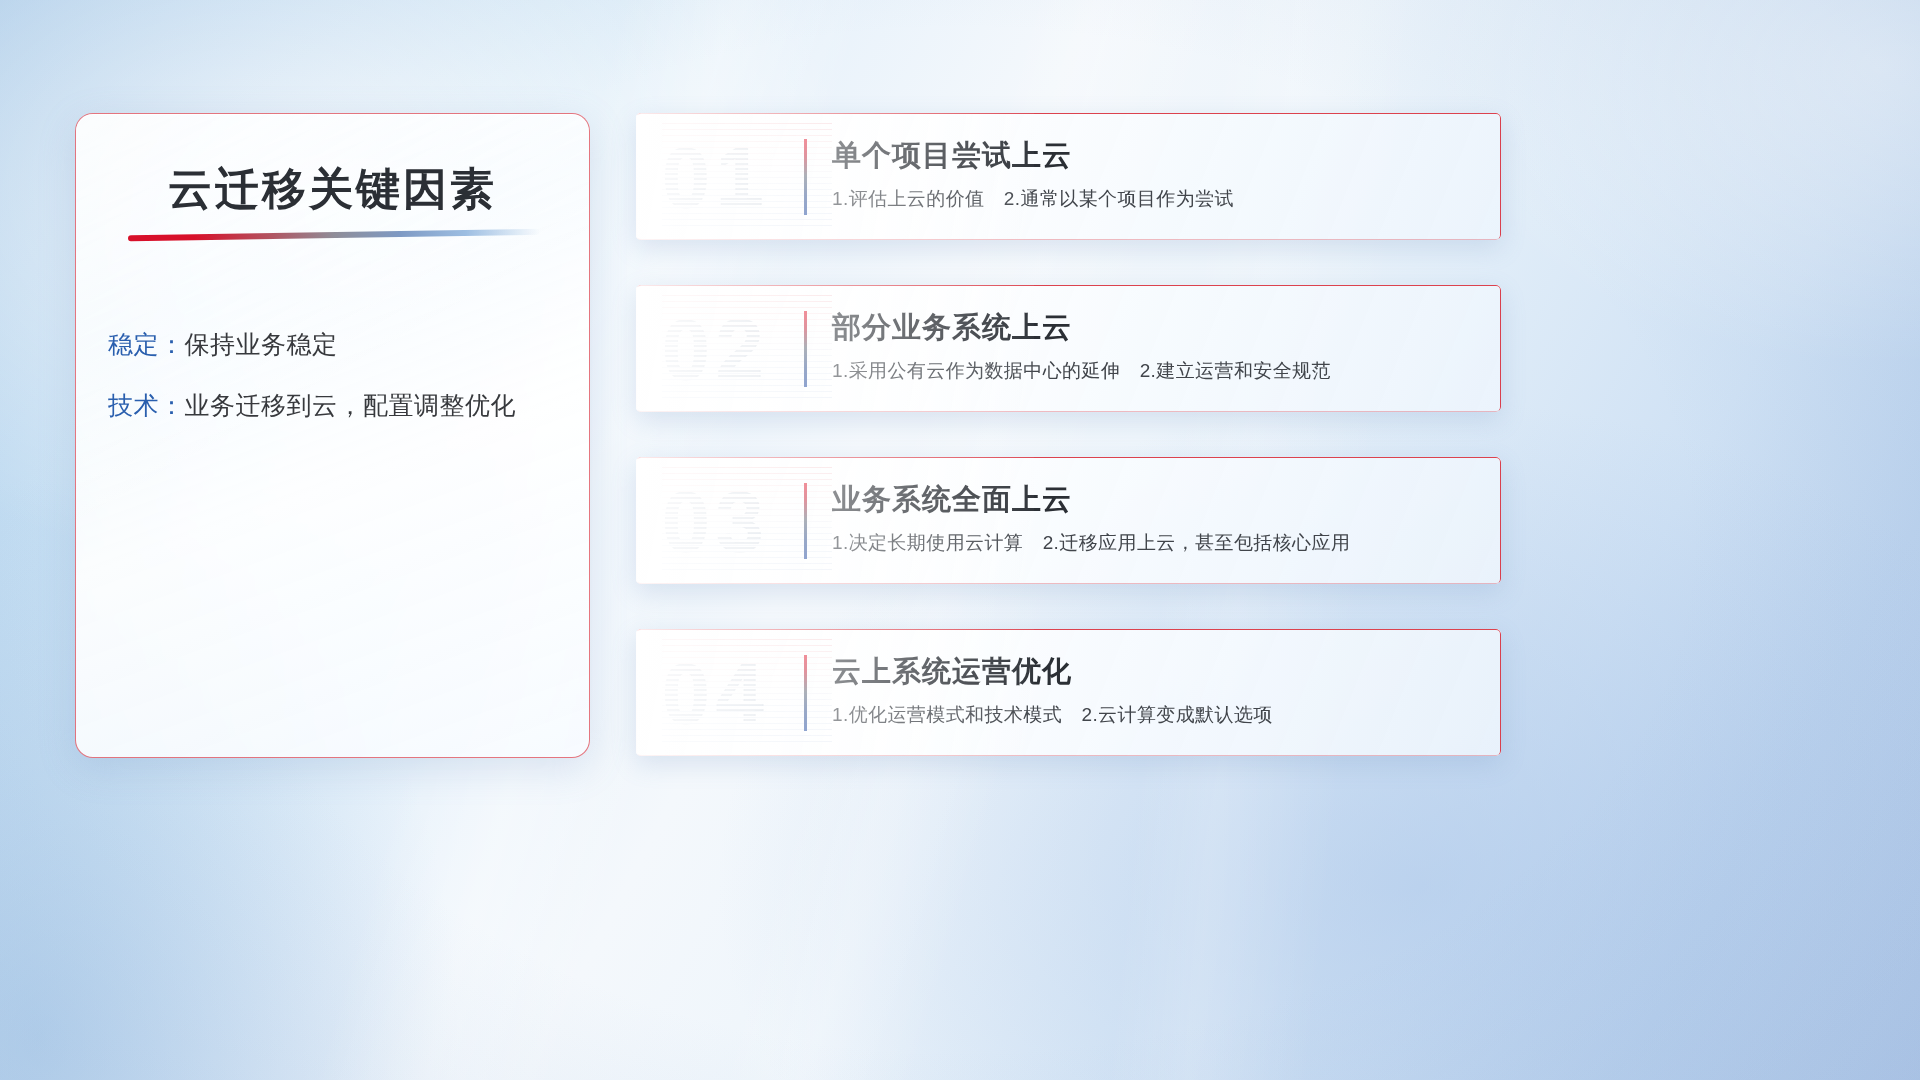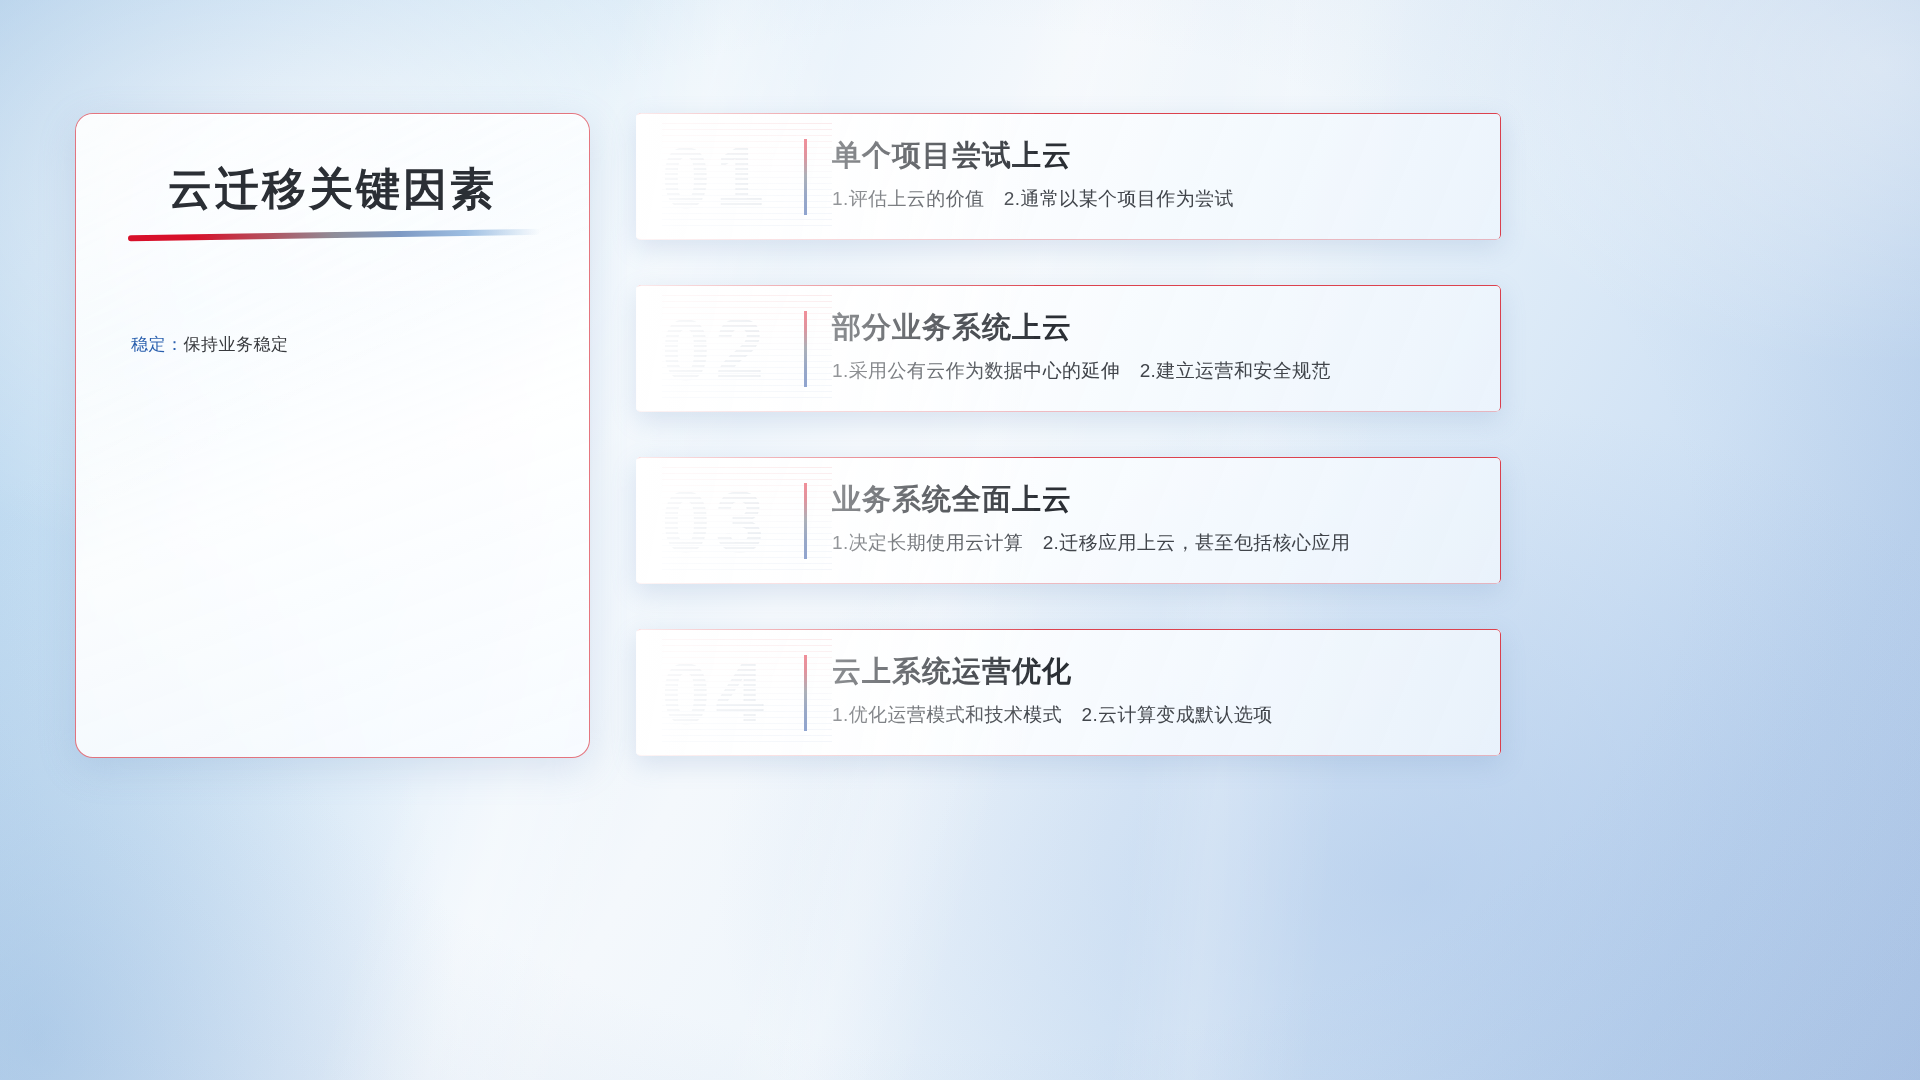--- a/index.html
+++ b/index.html
@@ -96,26 +96,25 @@
       #9dbee2 82%,
       rgba(190,214,238,0) 100%);
     transform: skewY(-0.9deg);
   }
 
   .factor-list {
     position:absolute;
     left:32px; right:24px; top:200px;
   }
   .factor-row {
-    font-size:17px;
+    font-size:25px;
     line-height:61px;
     color:#37393d;
     white-space:nowrap;
     letter-spacing:.5px;
-    margin-left:23px;
   }
   .factor-row.wrap { white-space:normal; }
   .factor-key { font-weight:400; }
   .factor-key.accent { color:#2a5fae; }
   .factor-key.plain  { color:#37393d; }
 
   
   .steps {
     position:absolute;
     left:636px; top:113px;
@@ -243,20 +242,23 @@
   <div class="panel-rule"></div>
 
   <div class="factor-list">
 
     <div class="factor-row">
       <span class="factor-key accent">稳定：</span><span>保持业务稳定</span>
     </div>
 
 
 
+    <div class="factor-row">
+      <span class="factor-key accent">技术：</span><span>业务迁移到云，配置调整优化</span>
+    </div>
 
 
   </div>
 </section>
 
 <section class="steps">
 
   <article class="step-card">
     <div class="step-num">01</div>
     <div class="step-num-tint"></div>

